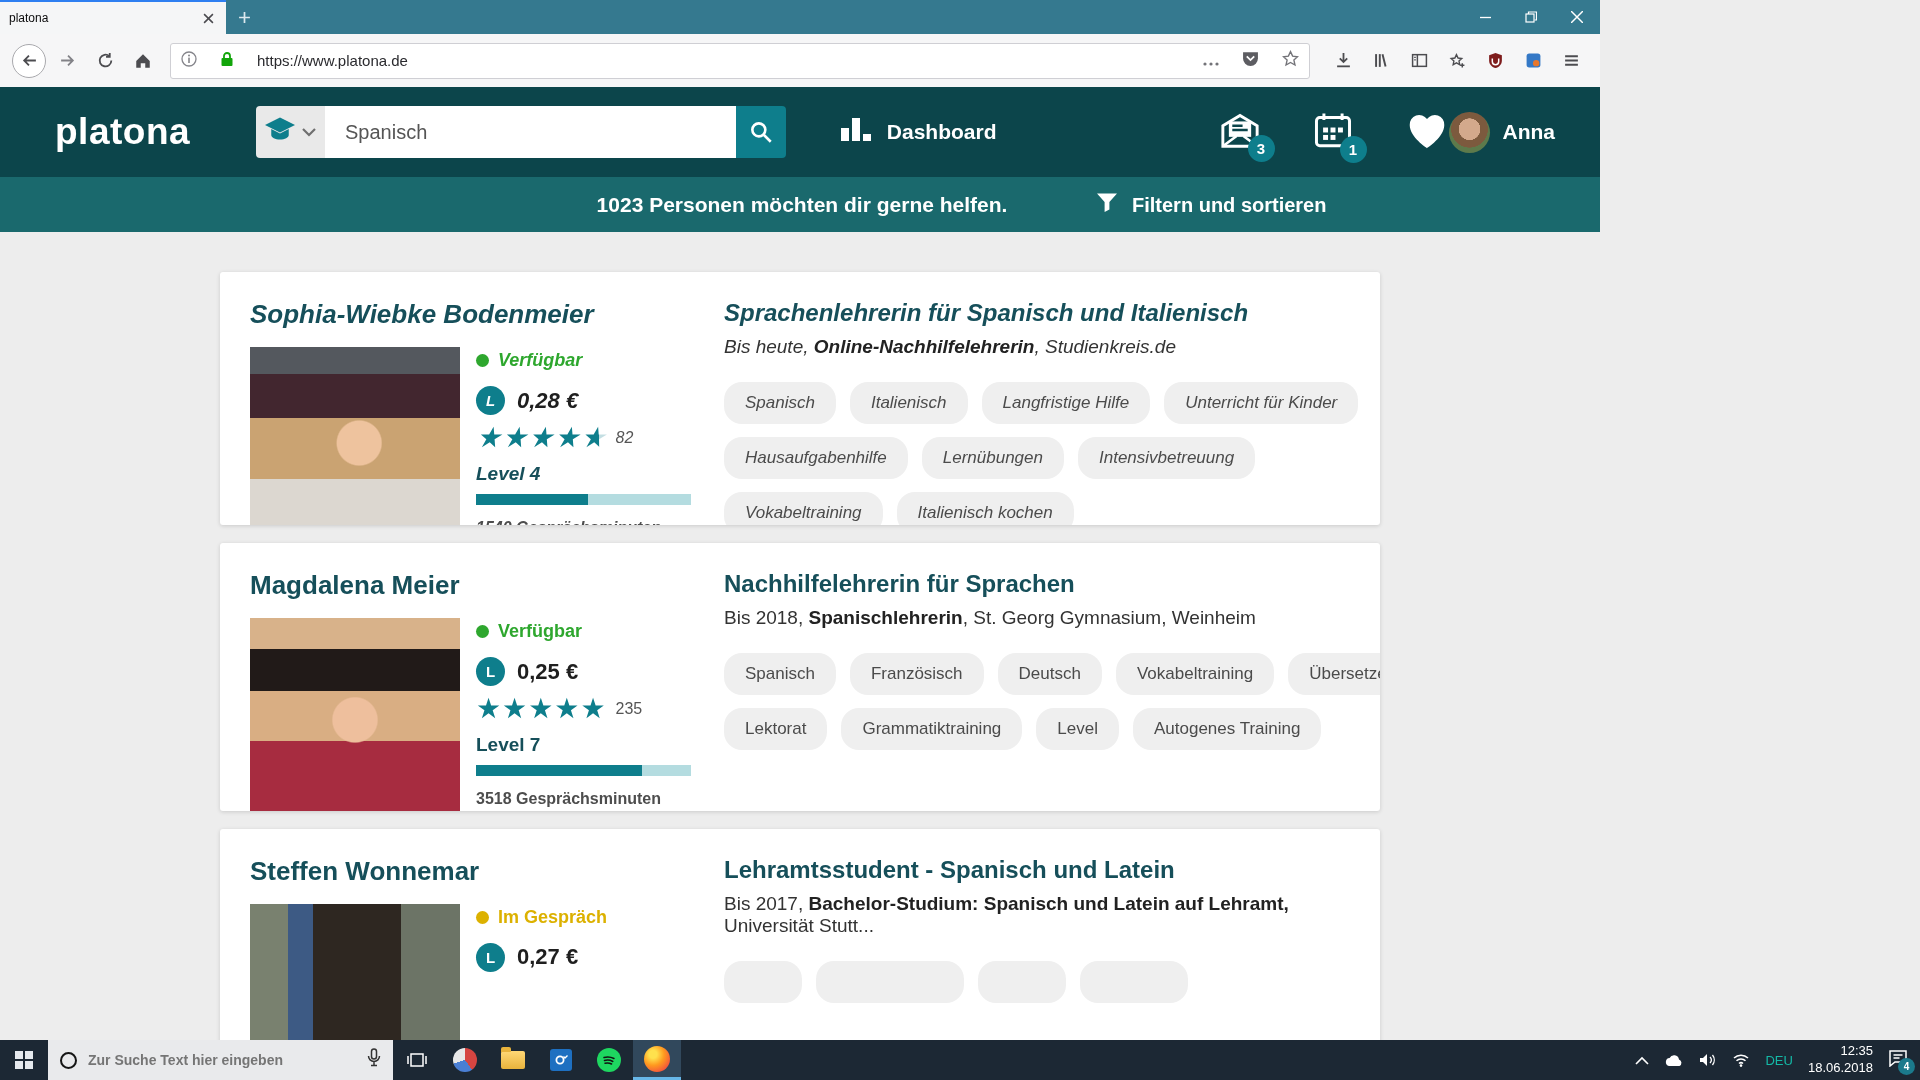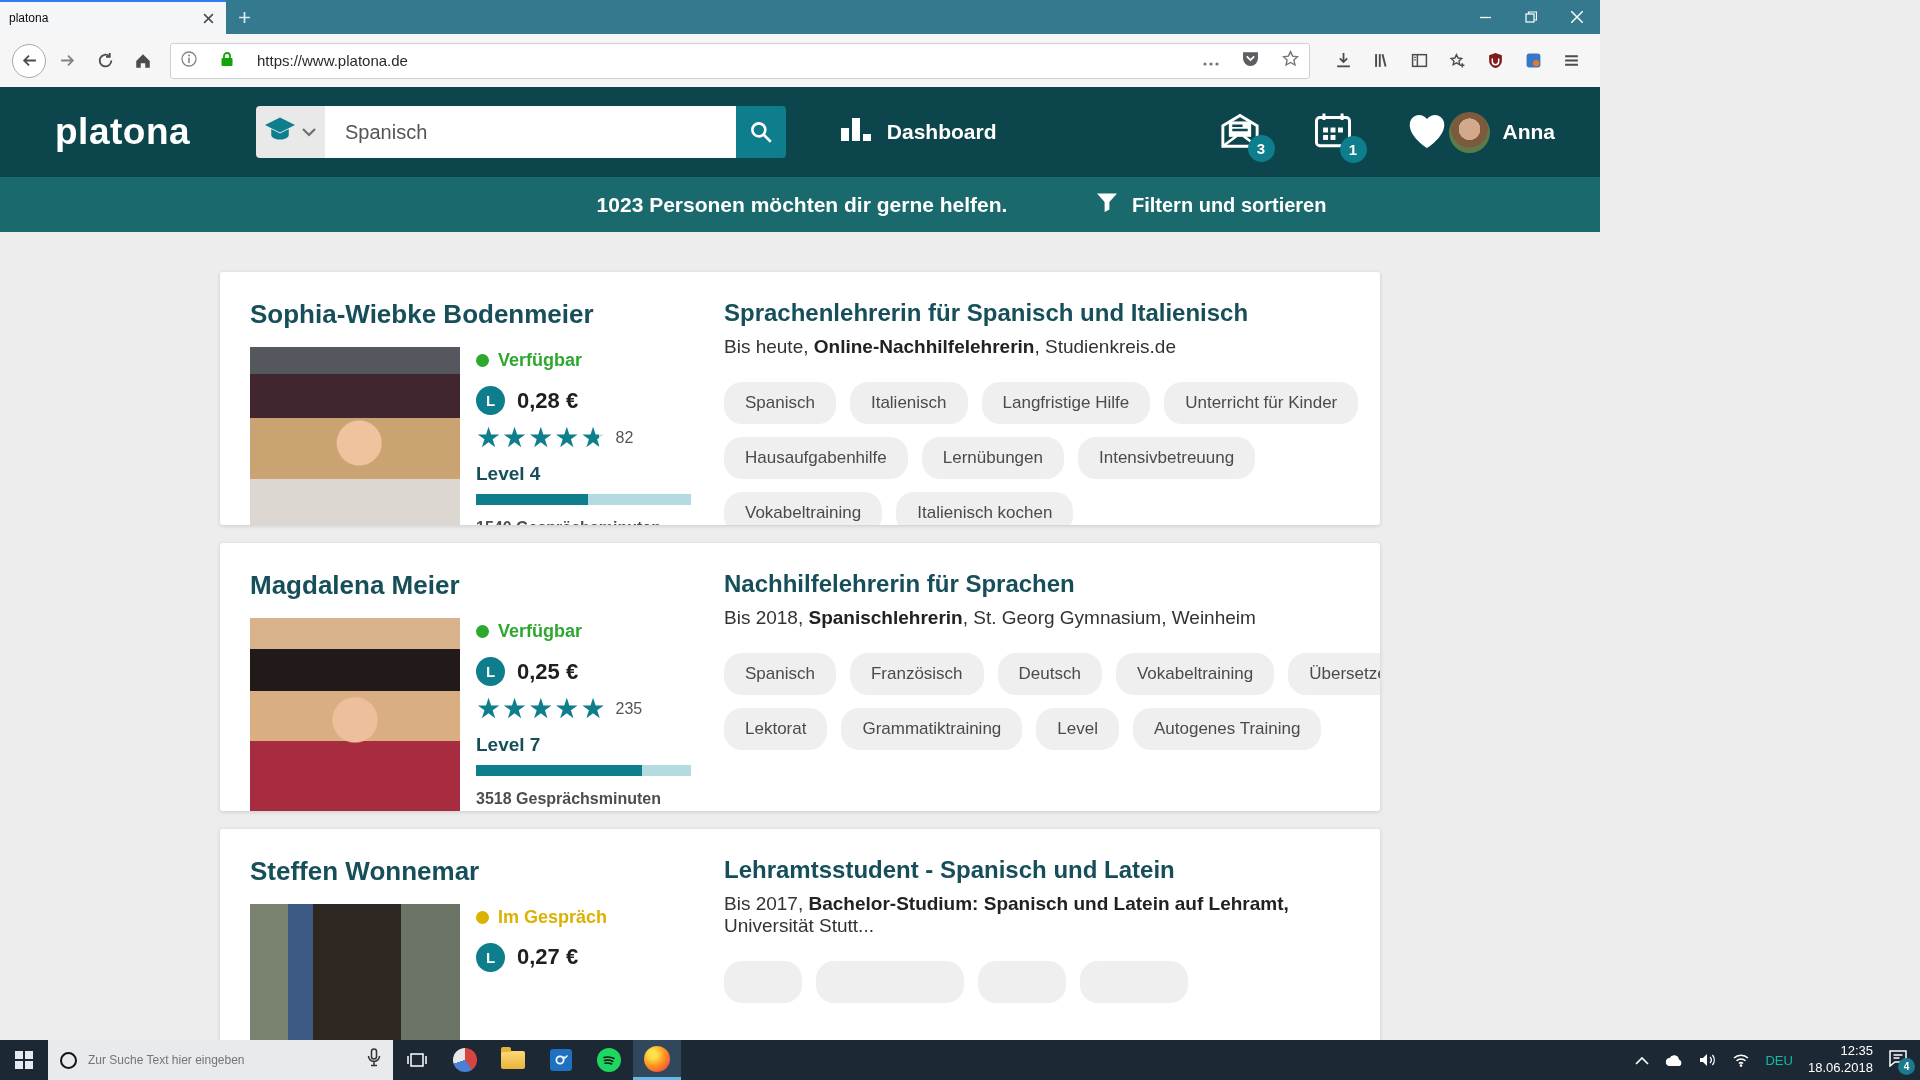--- a/index.html
+++ b/index.html
@@ -40,21 +40,21 @@
   .user-name { color:#fff; font-size:21px; font-weight:600; }
 
   
   .subheader { height:55px; background:#1a696d; position:relative; color:#fff; }
   .results { position:absolute; left:802px; top:50%; transform:translate(-50%,-50%); font-size:21px; font-weight:bold; white-space:nowrap; }
   .filter { position:absolute; left:1095px; top:50%; transform:translateY(-50%); display:flex; align-items:center; gap:13px; font-size:20px; font-weight:600; cursor:pointer; white-space:nowrap; }
 
   
   .content { height:848px; padding-top:40px; display:flex; flex-direction:column; align-items:center; gap:18px; background:#ededed; }
   .card { width:1160px; background:#fff; border-radius:3px; box-shadow:0 1px 4px rgba(0,0,0,.15); padding:27px 30px; display:flex; }
-  .card-1 { height:302px; overflow:hidden; }
+  .card-1 { height:302px; overflow:hidden;font-style:italic; }
   .card-2 { height:320px; overflow:hidden; }
   .card-3 { height:300px; overflow:hidden; }
   .card-left { width:452px; flex:none; }
   .tutor-name { font-size:26px; color:#164f5a; font-weight:600; margin-bottom:17px; cursor:pointer; }
   .left-row { display:flex; gap:16px; }
   .photo { width:210px; height:192px; flex:none; cursor:pointer; }
   .photo-1 { background:
       radial-gradient(circle at 52% 50%, #eec39e 0 15%, rgba(0,0,0,0) 16%),
       linear-gradient(180deg,#54585e 0 14%, #42262f 14% 37%, #caa372 37% 69%, #dcd7d0 69% 100%); }
   .photo-2 { height:196px; background:
@@ -85,21 +85,21 @@
   .byline b { color:#222; }
   .tags { margin-top:24px; }
   .tag-row { display:flex; gap:14px; margin-bottom:13px; }
   .pill { background:#efefef; border-radius:18px; padding:11px 21px; font-size:17px; color:#4b4b4b; white-space:nowrap; }
   .pill.empty { height:42px; padding:0; }
 
   
   .taskbar { position:absolute; left:0; bottom:0; width:1920px; height:40px; background:#1c2834; display:flex; align-items:stretch; z-index:20; }
   .tb-btn { width:48px; display:flex; align-items:center; justify-content:center; cursor:pointer; }
   .tb-search { width:345px; background:#e9eaec; display:flex; align-items:center; gap:11px; padding:0 12px; cursor:text; }
-  .tb-search input { flex:1; border:none; outline:none; background:transparent; font-size:12px; color:#333; font-family:"Liberation Sans", sans-serif; }
+  .tb-search input { flex:1; border:none; outline:none; background:transparent; font-size:14px; color:#333; font-family:"Liberation Sans", sans-serif;font-weight:bold; }
   .cortana-ring { width:17px; height:17px; border:2.5px solid #151515; border-radius:50%; flex:none; }
   .app.active { background:#31485c; border-bottom:3px solid #67b7e8; }
   .win-logo { display:grid; grid-template-columns:8px 8px; grid-template-rows:8px 8px; gap:1.5px; }
   .win-logo span { background:#e6eaee; }
   .folder-icon { width:24px; height:18px; background:linear-gradient(180deg,#ffd876,#e8b33c); border-radius:2px; position:relative; }
   .folder-icon:before { content:""; position:absolute; top:-4px; left:0; width:10px; height:5px; background:#e8b33c; border-radius:2px 2px 0 0; }
   .outlook-icon { width:22px; height:22px; background:#1e70c1; border-radius:3px; display:flex; align-items:center; justify-content:center; }
   .spotify-icon { width:24px; height:24px; background:#1ed760; border-radius:50%; display:flex; align-items:center; justify-content:center; }
   .firefox-icon { width:26px; height:26px; border-radius:50%;
     background:radial-gradient(circle at 35% 32%, #ffe14d 0 16%, #ff9a1f 45%, #f4543c 78%, #d93a2b 100%); }

